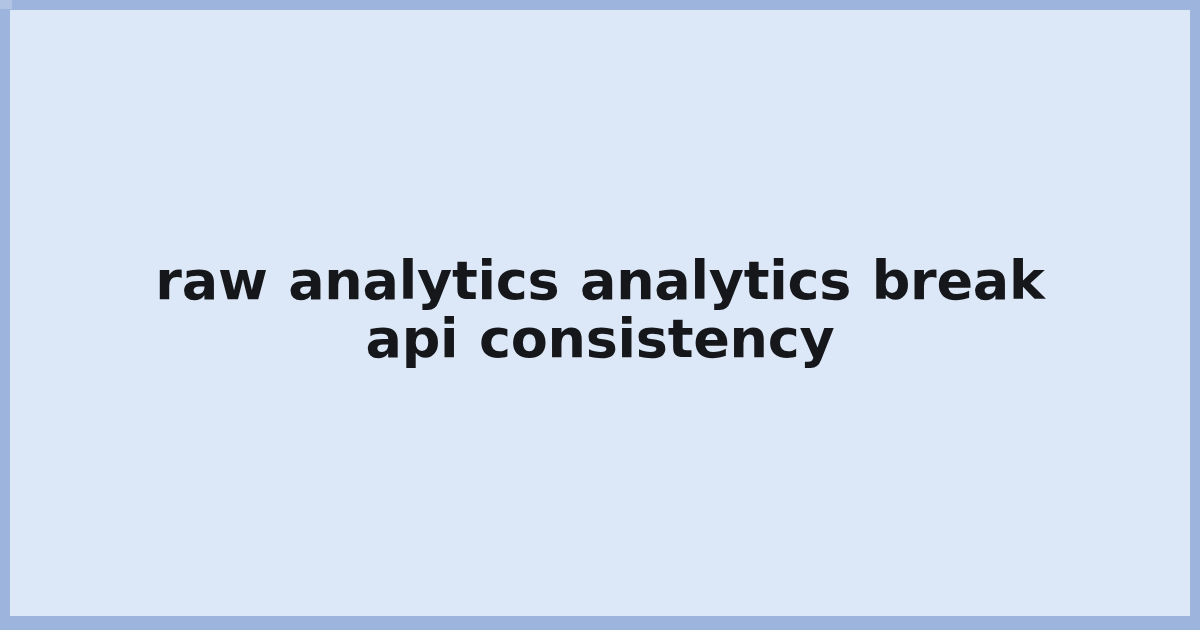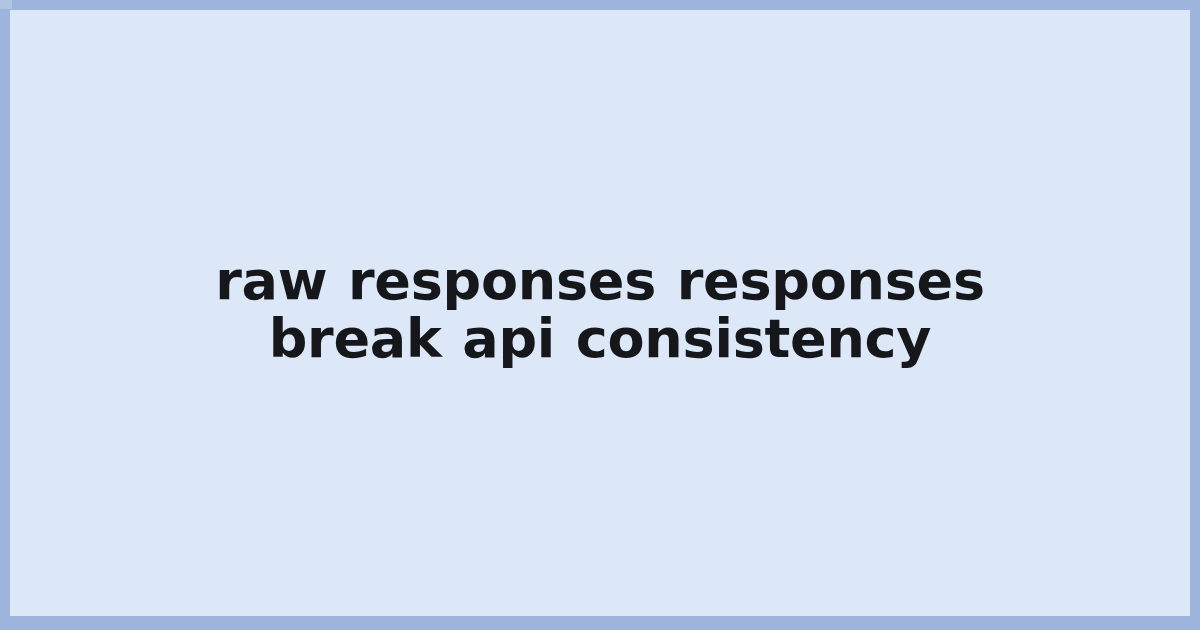--- a/index.html
+++ b/index.html
@@ -67,16 +67,16 @@
 </style>
 </head>
 <body>
 
 <div class="card">
 
   <span class="corner-artifact"></span>
 
   <div class="card-inner">
 
-    <h1 class="headline">raw responses responses break api consistency</h1>
+    <h1 class="headline">raw analytics analytics break api consistency</h1>
 
   </div>
 </div>
 
 </body></html>

